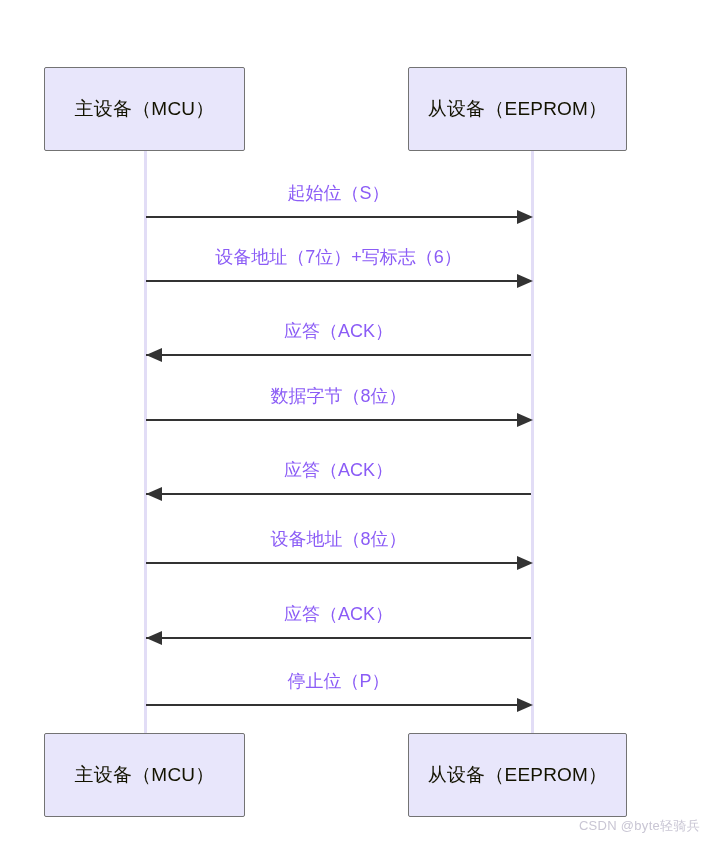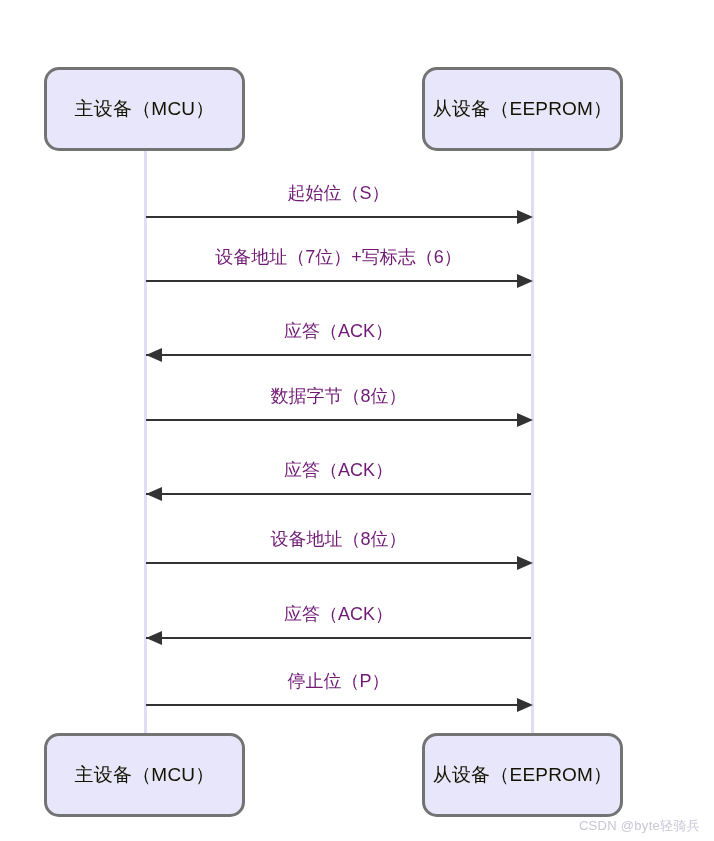--- a/index.html
+++ b/index.html
@@ -10,32 +10,32 @@
     overflow:hidden;
     position:relative;
   }
   #diagram{position:absolute;left:0;top:0;width:714px;height:841px;}
 
   
   .participant{
     position:absolute;
     box-sizing:border-box;
     background:#E8E6FB;
-    border:3px solid #737373;
-    border-radius:15px;
+    border:1px solid #737373;
+    border-radius:2px;
     display:flex;
     align-items:center;
     justify-content:center;
     color:#131300;
     font-size:19px;
     letter-spacing:0.2px;
     z-index:3;
   }
   .p-left{left:44px;width:201px;}
-  .p-right{left:422px;width:201px;}
+  .p-right{left:408px;width:219px;}
   .p-top{top:67px;height:84px;}
   .p-bot{top:733px;height:84px;}
 
   
   .lifeline{
     position:absolute;
     top:151px;
     width:3px;
     height:582px;
     background:#E2DDF6;
@@ -69,21 +69,21 @@
     left:146px;
     border-right:16px solid #333333;
   }
   .msg .label{
     position:absolute;
     left:146px;
     width:385px;
     text-align:center;
     top:-35px;
     font-size:18px;
-    color:#701a75;
+    color:#8b5cf6;
     white-space:nowrap;
   }
 
   
   .watermark{
     position:absolute;
     right:14px;
     bottom:6px;
     font-size:13px;
     color:#C9C6D4;

